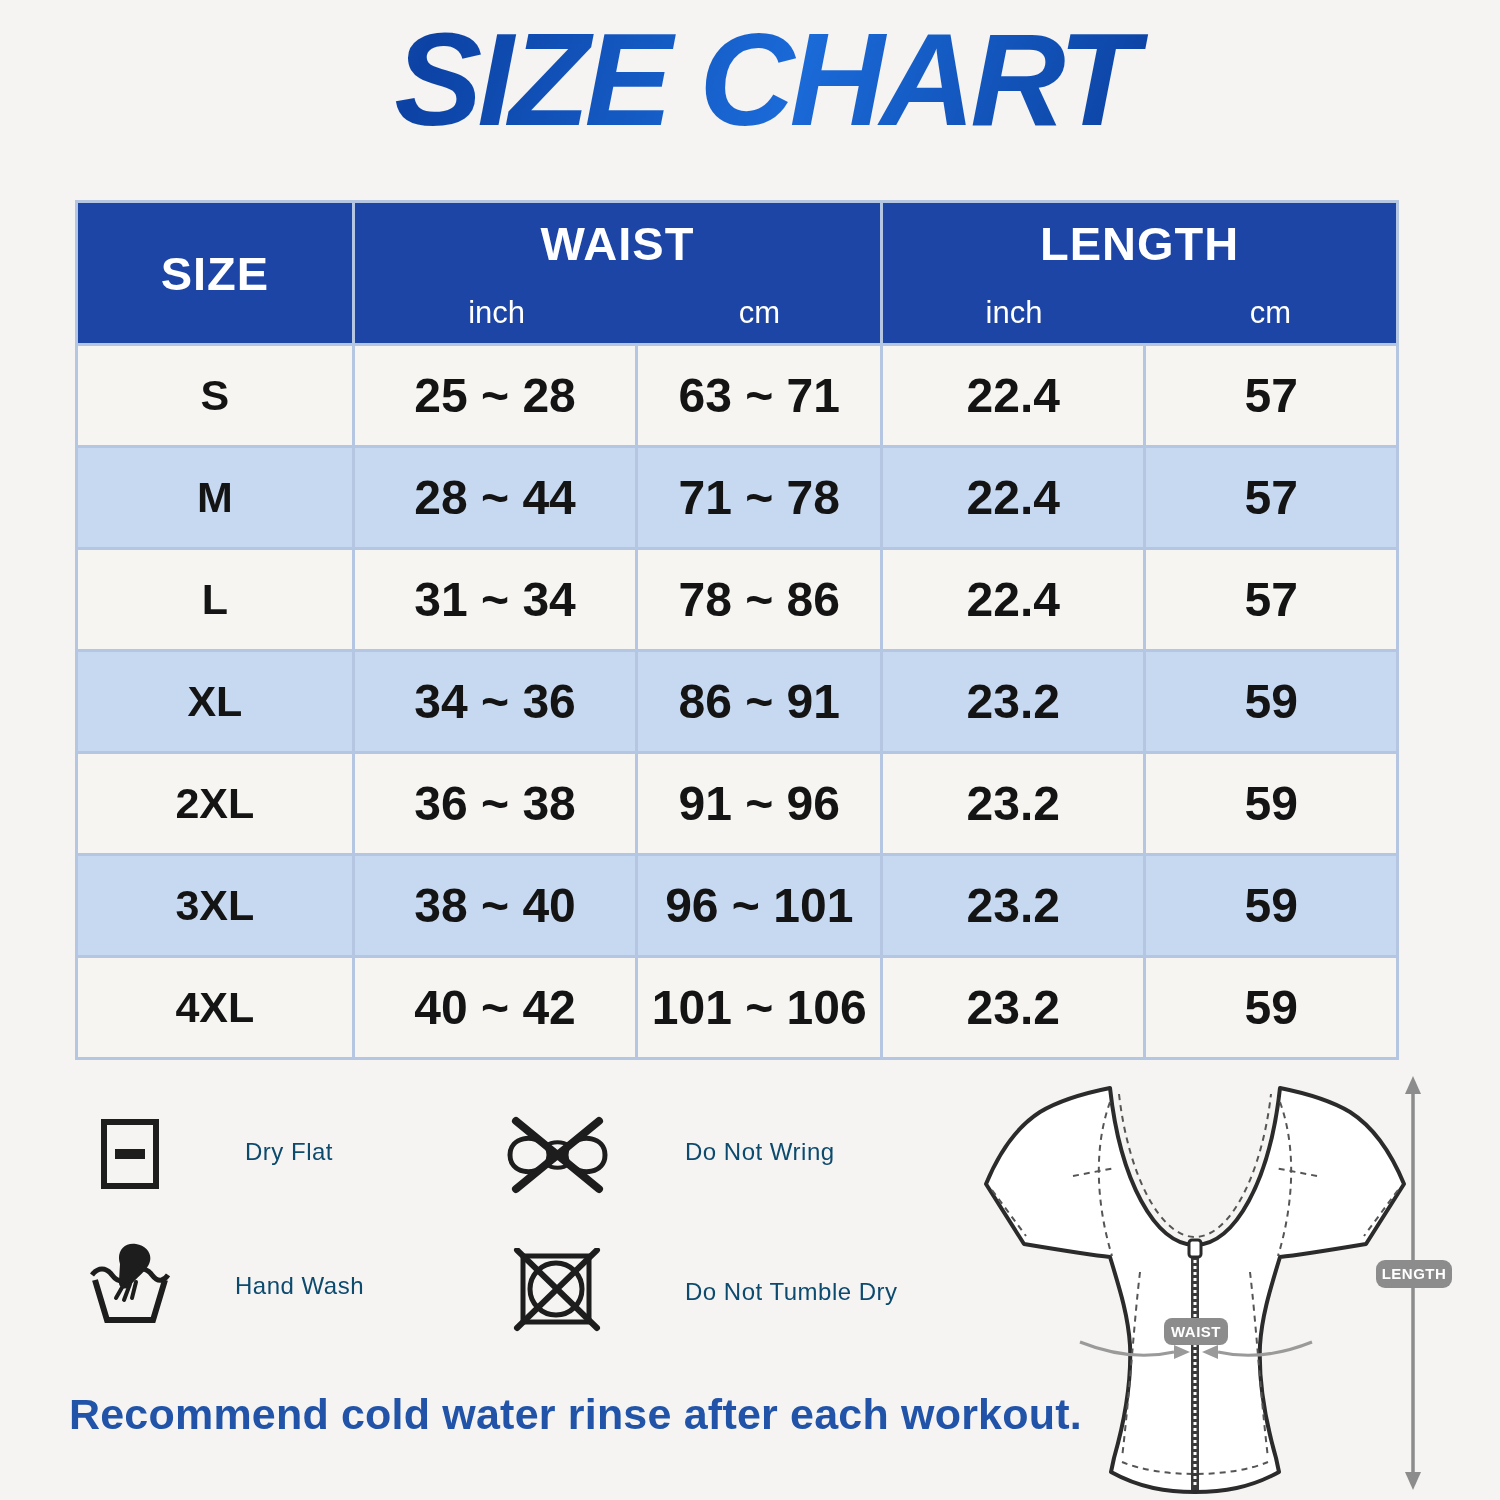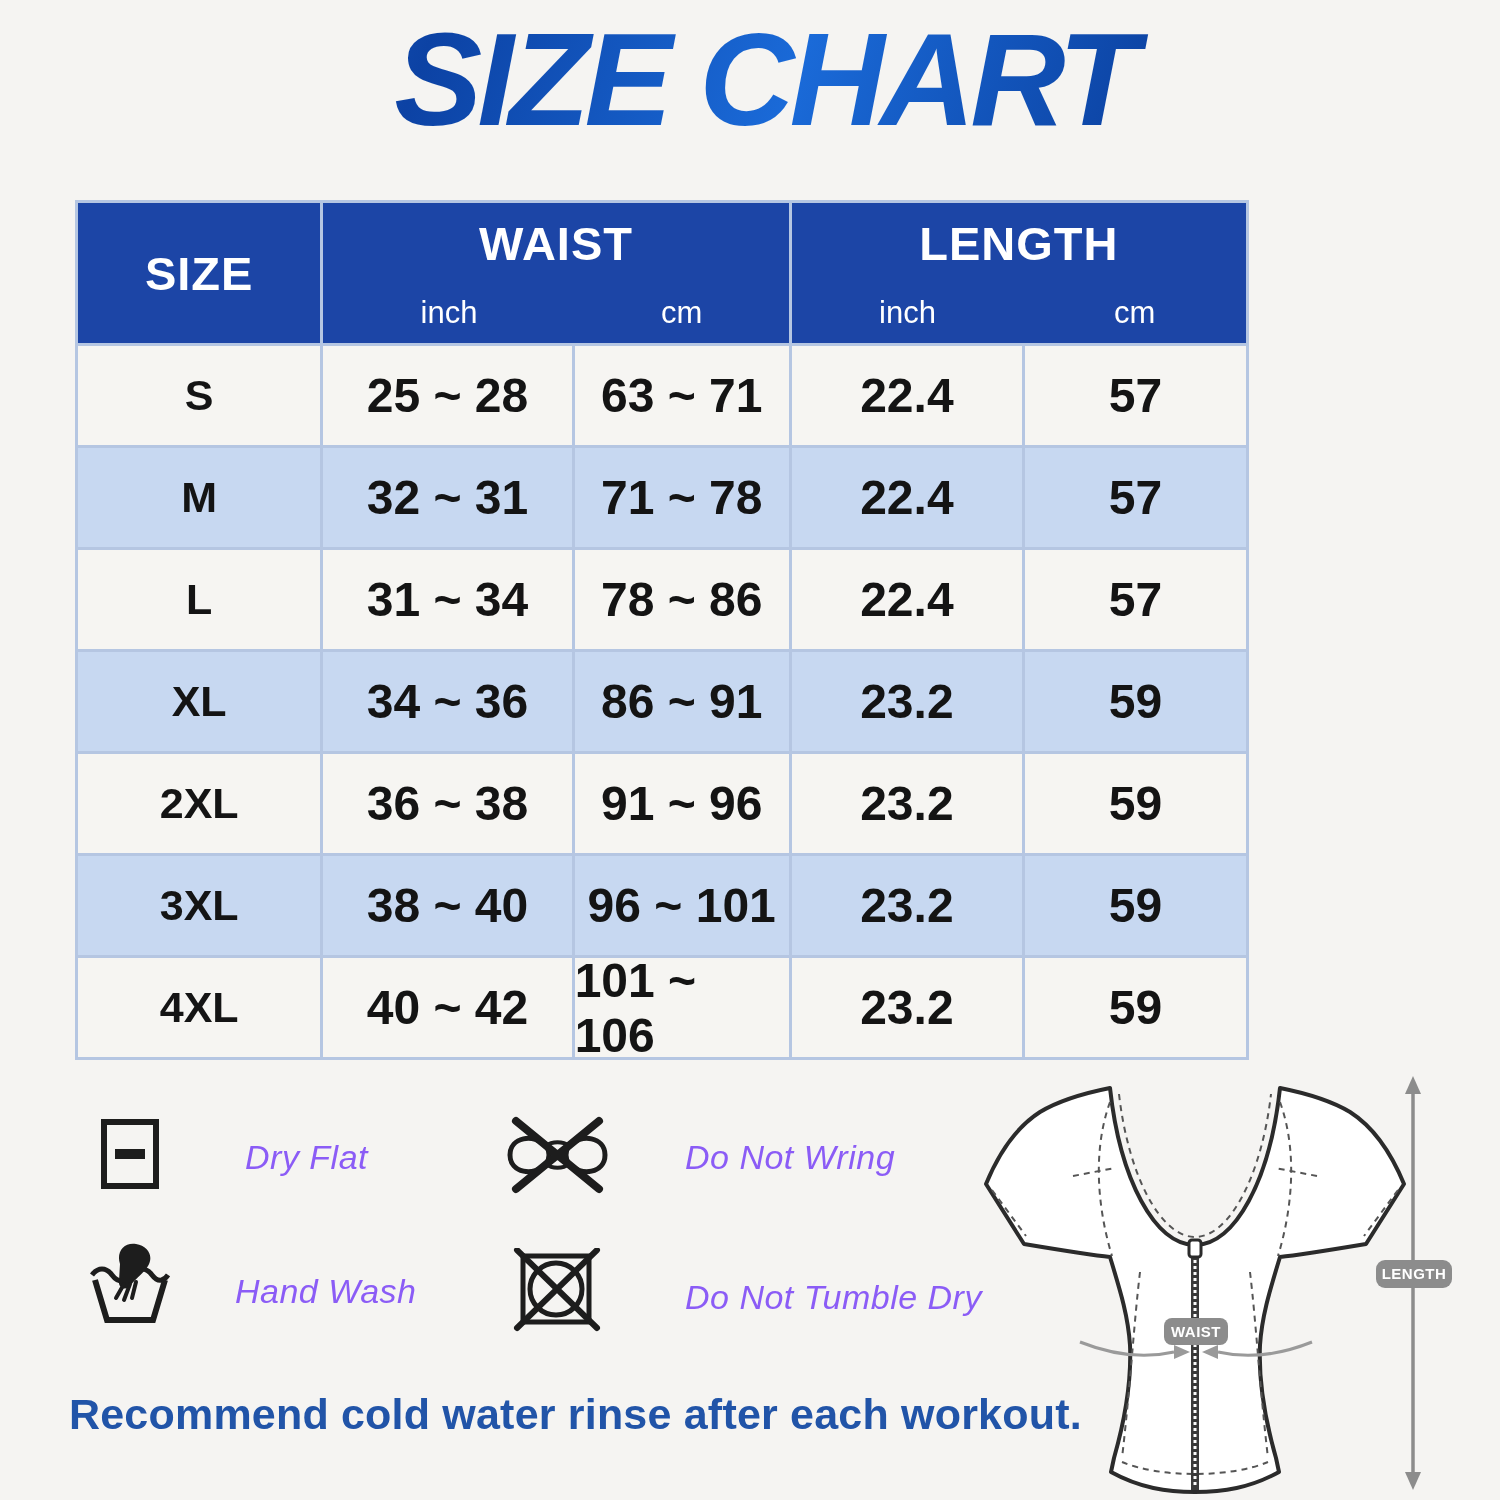--- a/index.html
+++ b/index.html
@@ -12,21 +12,21 @@
   .title{
     position:absolute;top:4px;left:0;width:100%;text-align:center;margin:0;
     font-size:132px;font-weight:bold;font-style:italic;letter-spacing:-5px;line-height:1.15;
     color:#1251b5;
     background:linear-gradient(110deg,#2f7ce2 0%,#0c42a4 28%,#1a6ad8 52%,#0a3d9b 78%,#1558c0 100%);
     -webkit-background-clip:text;background-clip:text;
     -webkit-text-fill-color:transparent;
   }
   
   .size-table{
-    position:absolute;left:75px;top:200px;width:1174px;
+    position:absolute;left:75px;top:200px;width:1324px;
     display:grid;
     grid-template-columns:283fr 290fr 250fr 269fr 258fr;
     grid-template-rows:140px repeat(7,99px);
     gap:3px;background:#b5c6e2;padding:3px;box-sizing:border-box;
   }
   .th{
     background:#1c45a6;color:#fff;display:flex;flex-direction:column;justify-content:center;
     text-align:center;
   }
   .th .h-main{font-size:47px;font-weight:bold;letter-spacing:1px;}
@@ -38,21 +38,21 @@
   .h-units.u-length{grid-template-columns:51% 49%;}
   .td{
     display:flex;align-items:center;justify-content:center;
     font-size:48px;font-weight:bold;color:#141414;background:#f6f5f2;
   }
   .td.sz{font-size:43px;}
   .td.alt{background:#c7d8f1;}
   
   .care-icon{position:absolute;}
   .care-label{
-    position:absolute;font-size:34px;color:#8b5cf6;letter-spacing:0.5px;white-space:nowrap;font-style:italic;
+    position:absolute;font-size:24px;color:#0c4a6e;letter-spacing:0.5px;white-space:nowrap;
   }
   
   .garment{position:absolute;left:980px;top:1060px;}
   
   .bottom-note{
     position:absolute;left:69px;top:1390px;margin:0;
     font-size:43px;font-weight:bold;color:#2154a8;letter-spacing:0.2px;
   }
 </style>
 </head>
@@ -81,21 +81,21 @@
       </div>
     </div>
 
     <div class="td sz">S</div>
     <div class="td">25 ~ 28</div>
     <div class="td">63 ~ 71</div>
     <div class="td">22.4</div>
     <div class="td">57</div>
 
     <div class="td sz alt">M</div>
-    <div class="td alt">32 ~ 31</div>
+    <div class="td alt">28 ~ 44</div>
     <div class="td alt">71 ~ 78</div>
     <div class="td alt">22.4</div>
     <div class="td alt">57</div>
 
     <div class="td sz">L</div>
     <div class="td">31 ~ 34</div>
     <div class="td">78 ~ 86</div>
     <div class="td">22.4</div>
     <div class="td">57</div>
 

